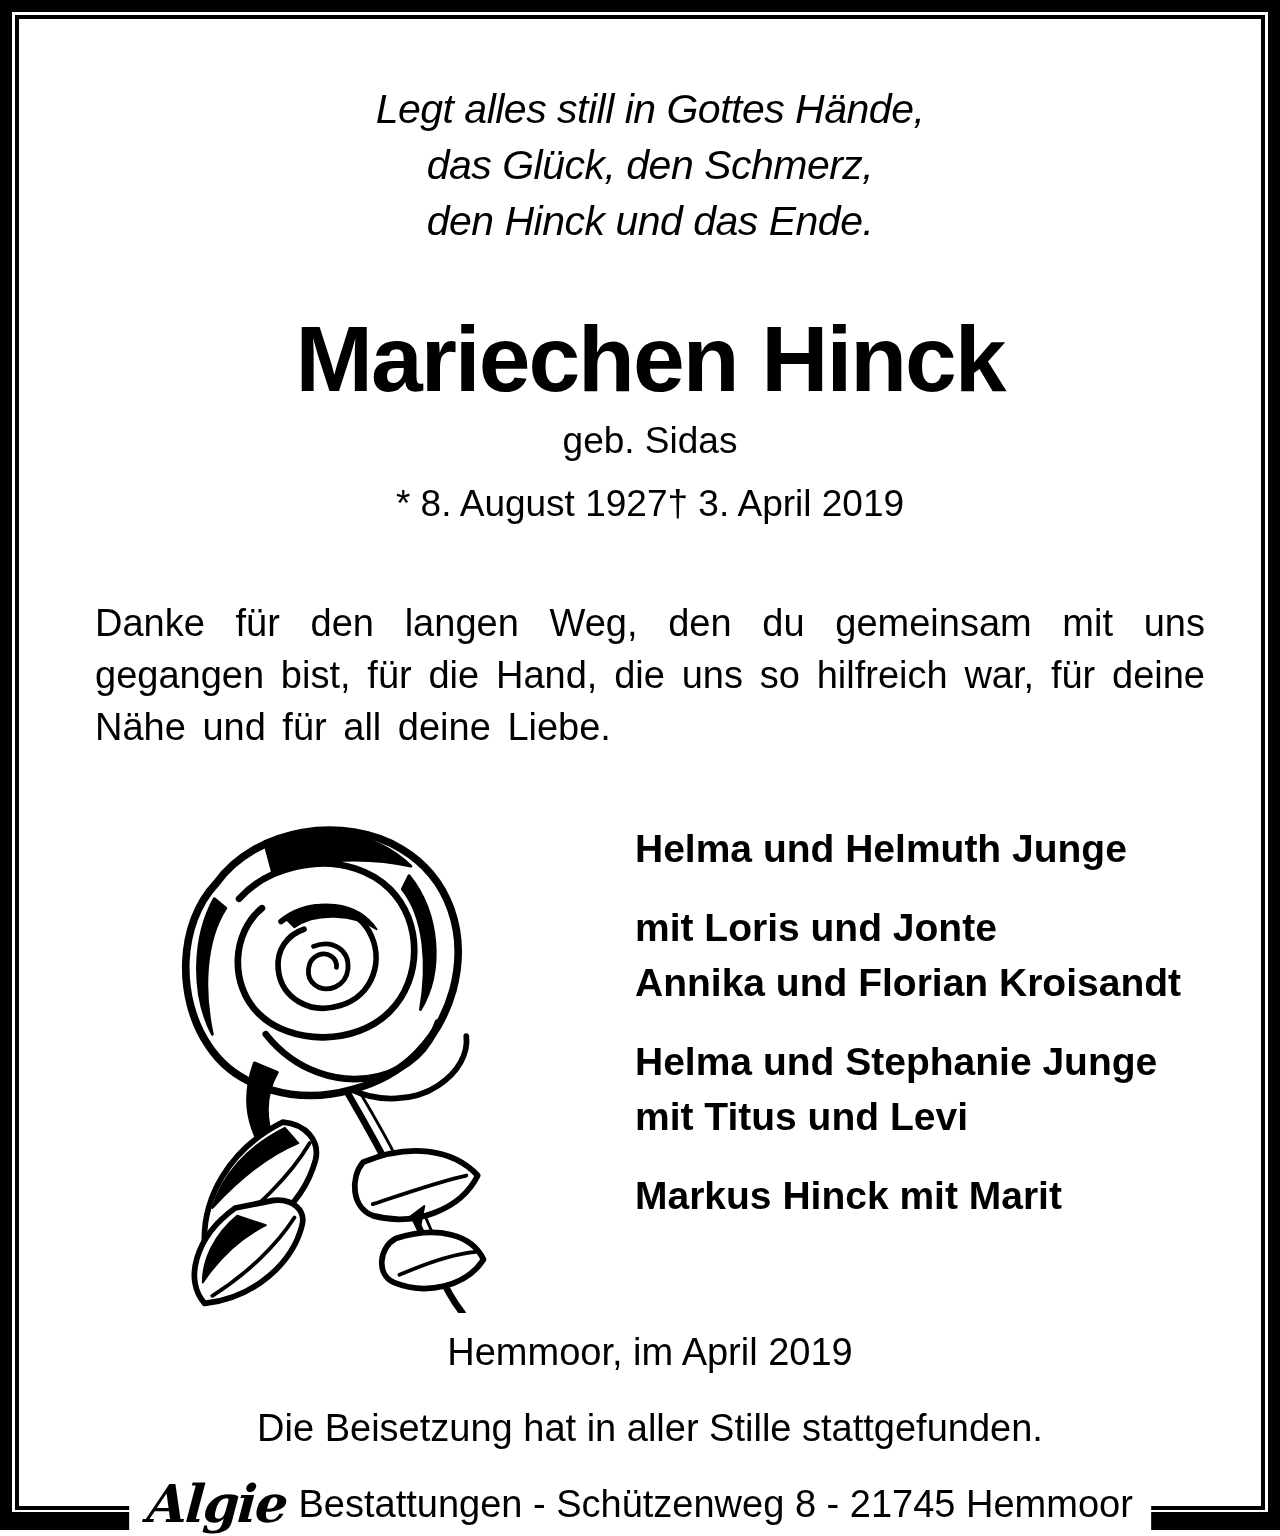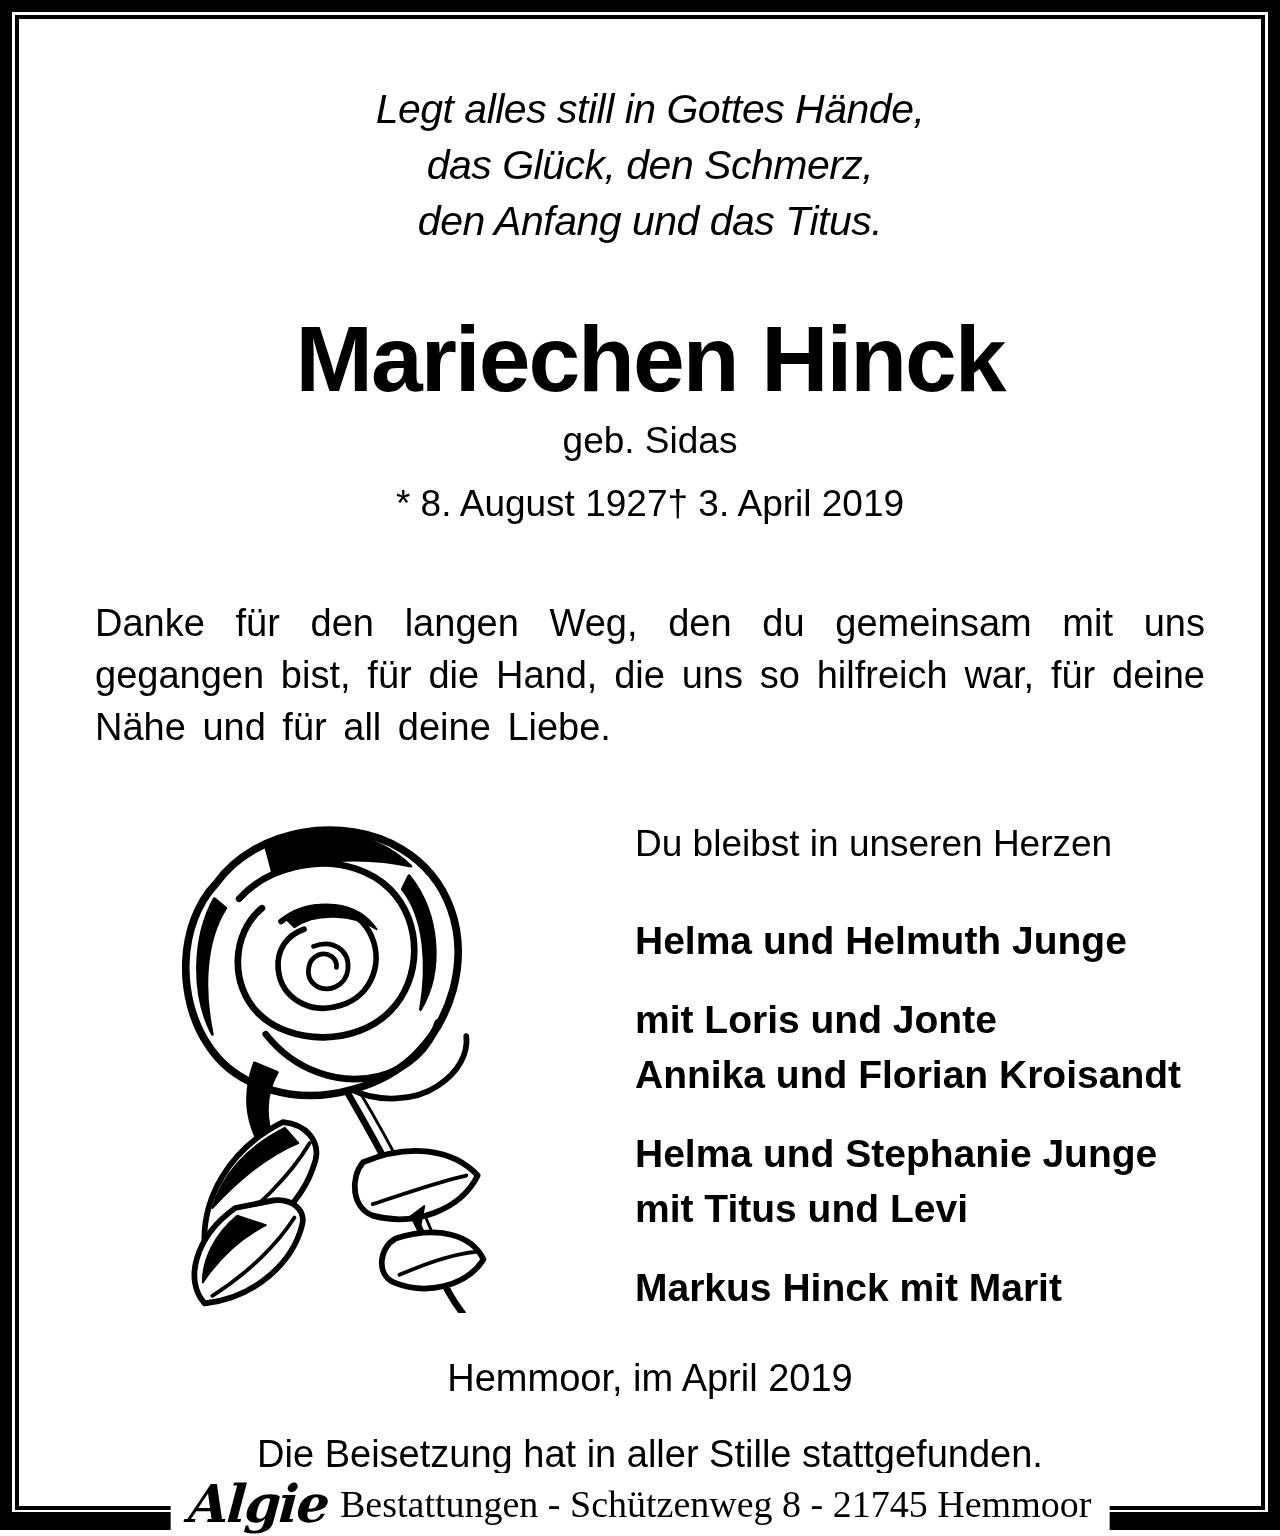--- a/index.html
+++ b/index.html
@@ -74,34 +74,34 @@
     padding:0 18px;white-space:nowrap;
     display:flex;align-items:center;gap:12px;
     height:62px;
   }
   .brand{
     font-family:"DejaVu Serif",serif;
     font-style:italic;font-weight:bold;
     font-size:52px;line-height:52px;letter-spacing:-2px;
     transform:skewX(-4deg);
   }
-  .footer-text{font-size:38px;line-height:46px;font-family:Liberation Serif, serif;}
+  .footer-text{font-size:38px;line-height:46px;}
 </style>
 </head>
 <body>
 
 <div class="outer-frame"></div>
 <div class="inner-frame"></div>
 
 <div class="content">
 
   <div class="verse">
     <div>Legt alles still in Gottes Hände,</div>
     <div>das Glück, den Schmerz,</div>
-    <div>den Anfang und das Titus.</div>
+    <div>den Hinck und das Ende.</div>
   </div>
 
   <div class="name">Mariechen Hinck</div>
   <div class="maiden">geb. Sidas</div>
 
   <div class="dates">
     <span>* 8. August 1927</span>
     <span>† 3. April 2019</span>
   </div>
 
@@ -146,21 +146,20 @@
 
           <path d="M 286 452 C 330 438, 366 448, 378 474 C 360 502, 318 512, 284 498 C 266 490, 268 462, 286 452 Z" stroke-width="6" fill="#fff"></path>
           <path d="M 290 490 C 318 478, 346 468, 370 466" stroke-width="4"></path>
 
           <path d="M 300 430 L 316 418 L 312 438 Z" fill="#000" stroke-width="2"></path>
         </g>
       </svg>
     </div>
 
     <div class="names-col">
-      <div class="farewell">Du bleibst in unseren Herzen</div>
 
       <div class="mourner">
         <div>Helma und Helmuth Junge</div>
       </div>
       <div class="mourner">
         <div>mit Loris und Jonte</div>
         <div>Annika und Florian Kroisandt</div>
       </div>
       <div class="mourner">
         <div>Helma und Stephanie Junge</div>

